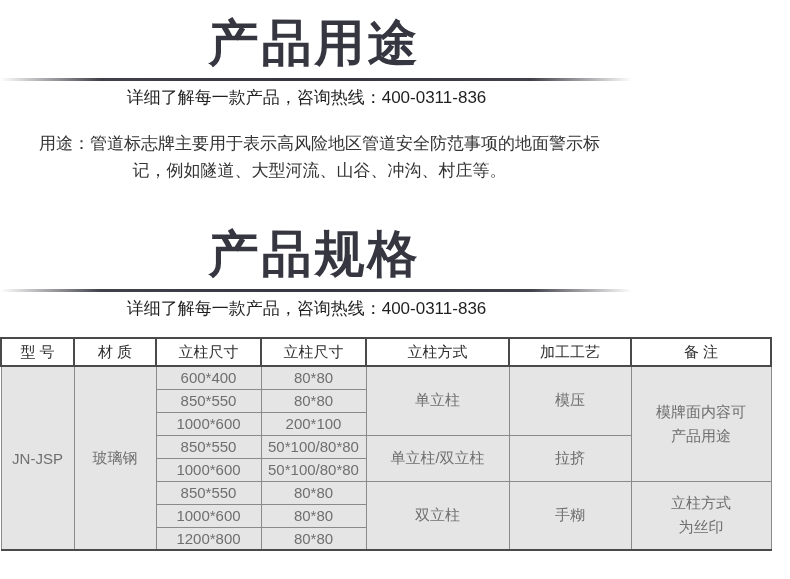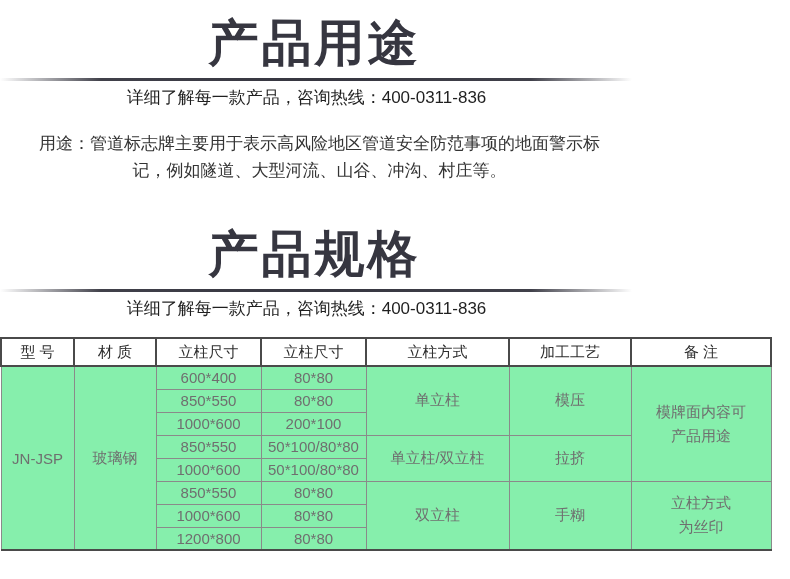--- a/index.html
+++ b/index.html
@@ -66,21 +66,21 @@
     background: #ffffff;
   }
   .spec-table td {
     border: 1px solid #8a8a8a;
     height: 23px;
     font-size: 15px;
     color: #6f6f6f;
     text-align: center;
     vertical-align: middle;
     padding: 0 3px;
-    background: #86efac;
+    background: #e5e5e5;
   }
   table.spec-table { border-bottom: 2px solid #4a4a4a; }
   .spec-table td.remark-cell { white-space: pre-line; line-height: 24px; }
 </style>
 </head>
 <body>
 
 <div class="page">
 
   <section>

